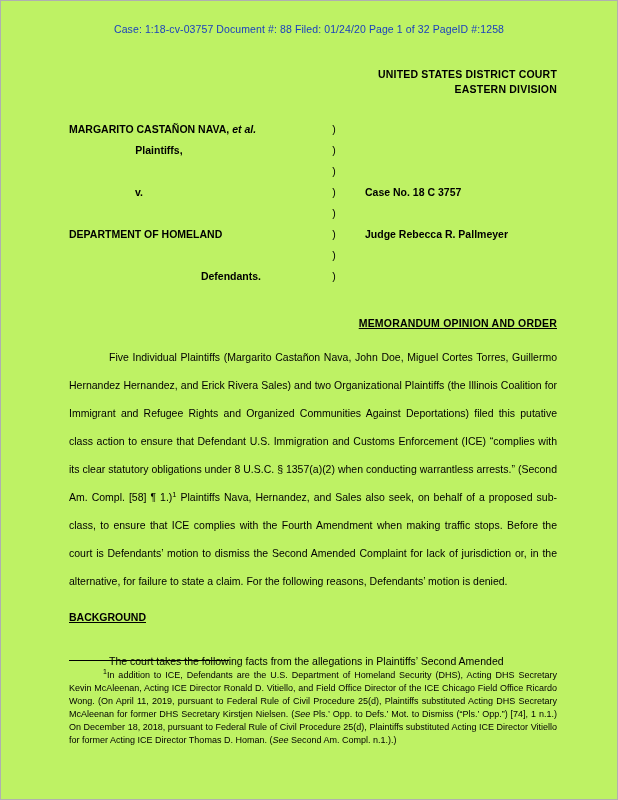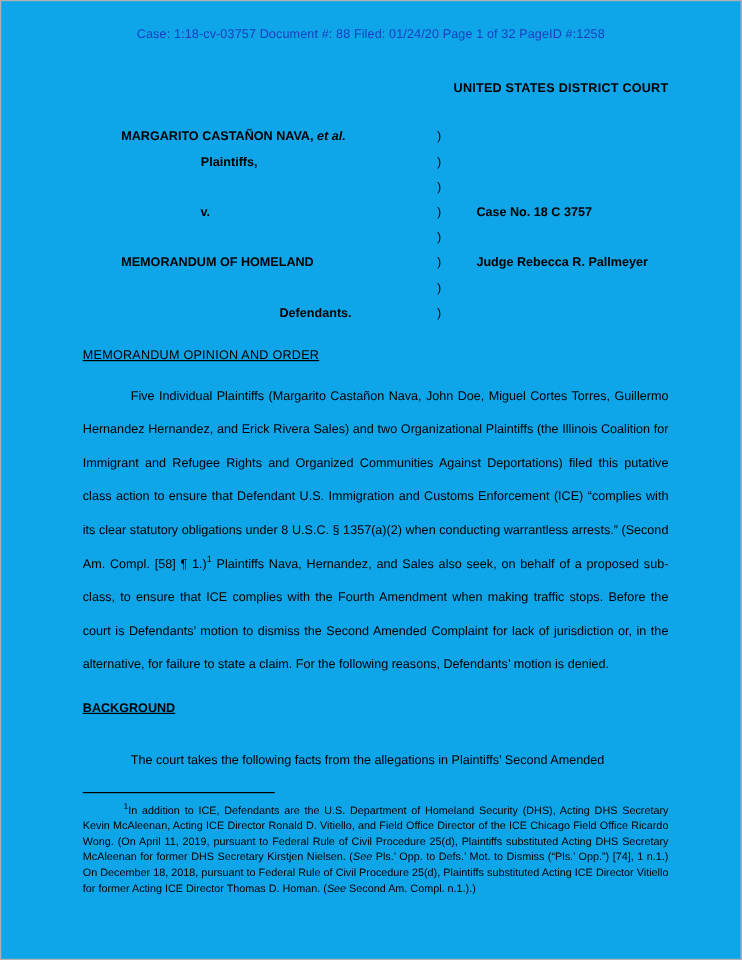--- a/index.html
+++ b/index.html
@@ -6,21 +6,21 @@
     margin: 0;
     padding: 0;
     background: #c8c8c8;
   }
   body {
     font-family: "Liberation Sans", sans-serif;
   }
   .page {
     width: 618px;
     height: 800px;
-    background: #0ea5e9;
+    background: #bef264;
     position: relative;
     box-sizing: border-box;
     overflow: hidden;
     border: 1px solid #b0b0b0;
   }
   .ecf-stamp {
     position: absolute;
     top: 22px;
     left: 0;
     width: 100%;
@@ -39,21 +39,20 @@
     text-align: right;
     font-weight: bold;
     font-size: 10.5px;
     line-height: 15px;
     letter-spacing: 0.2px;
   }
   .caption {
     margin-top: 22px;
     position: relative;
     font-size: 10.5px;
-    margin-left: 32px;
   }
   .caption table {
     border-collapse: collapse;
     width: 100%;
   }
   .caption td {
     vertical-align: top;
     padding: 0;
     font-size: 10.5px;
     line-height: 21px;
@@ -83,24 +82,24 @@
     display: block;
     text-align: center;
     padding-right: 110px;
   }
   .indent-defendants {
     display: block;
     text-align: right;
     padding-right: 58px;
   }
   .title-mem {
-    text-align: left;
-    font-weight: normal;
-    font-size: 10.5px;
-    margin-top: 18px;
+    text-align: right;
+    font-weight: bold;
+    font-size: 10.5px;
+    margin-top: 30px;
     text-decoration: underline;
     letter-spacing: 0.2px;
   }
   .body-par {
     font-size: 10.5px;
     line-height: 28px;
     text-align: justify;
     margin-top: 14px;
     text-indent: 40px;
   }
@@ -151,20 +150,21 @@
 <body>
 
 <div class="page">
 
   <div class="ecf-stamp">Case: 1:18-cv-03757 Document #: 88 Filed: 01/24/20 Page 1 of 32 PageID #:1258</div>
 
   <div class="content">
 
     <div class="court-head">
       <div>UNITED STATES DISTRICT COURT</div>
+      <div>EASTERN DIVISION</div>
     </div>
 
     <div class="caption">
       <table>
         <tbody>
             <tr>
           <td class="col-left">
             <span>MARGARITO CASTAÑON NAVA,</span>
             <span class="ital">et al.</span>
           </td>
@@ -189,21 +189,21 @@
           </td>
           <td class="col-paren">)</td>
           <td class="col-right">Case No. 18 C 3757</td>
         </tr>
         <tr>
           <td class="col-left">&nbsp;</td>
           <td class="col-paren">)</td>
           <td class="col-right"></td>
         </tr>
         <tr>
-          <td class="col-left">MEMORANDUM OF HOMELAND</td>
+          <td class="col-left">DEPARTMENT OF HOMELAND</td>
           <td class="col-paren">)</td>
           <td class="col-right">Judge Rebecca R. Pallmeyer</td>
         </tr>
         <tr>
           <td class="col-left">&nbsp;</td>
           <td class="col-paren">)</td>
           <td class="col-right"></td>
         </tr>
         <tr>
           <td class="col-left">

